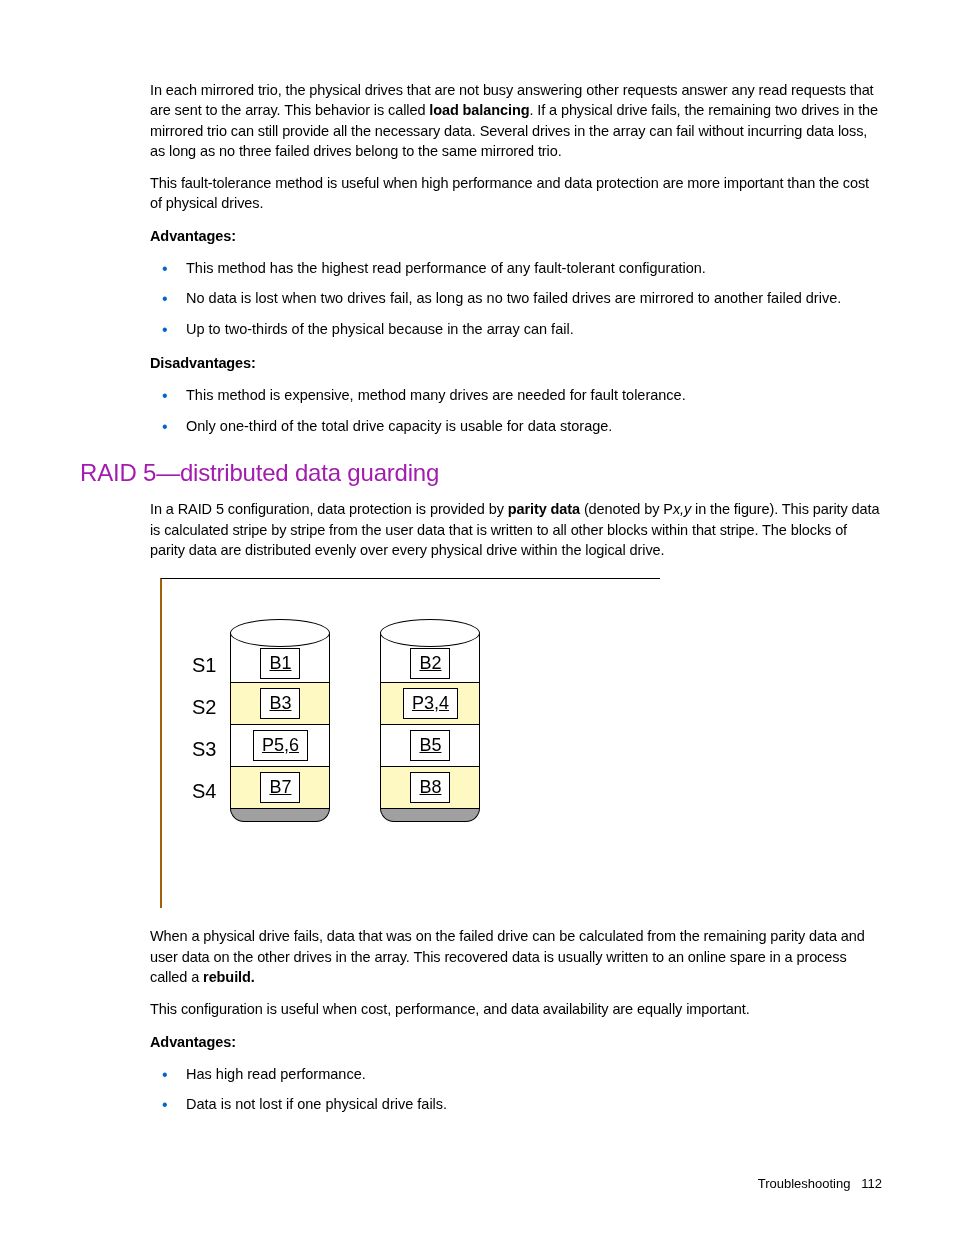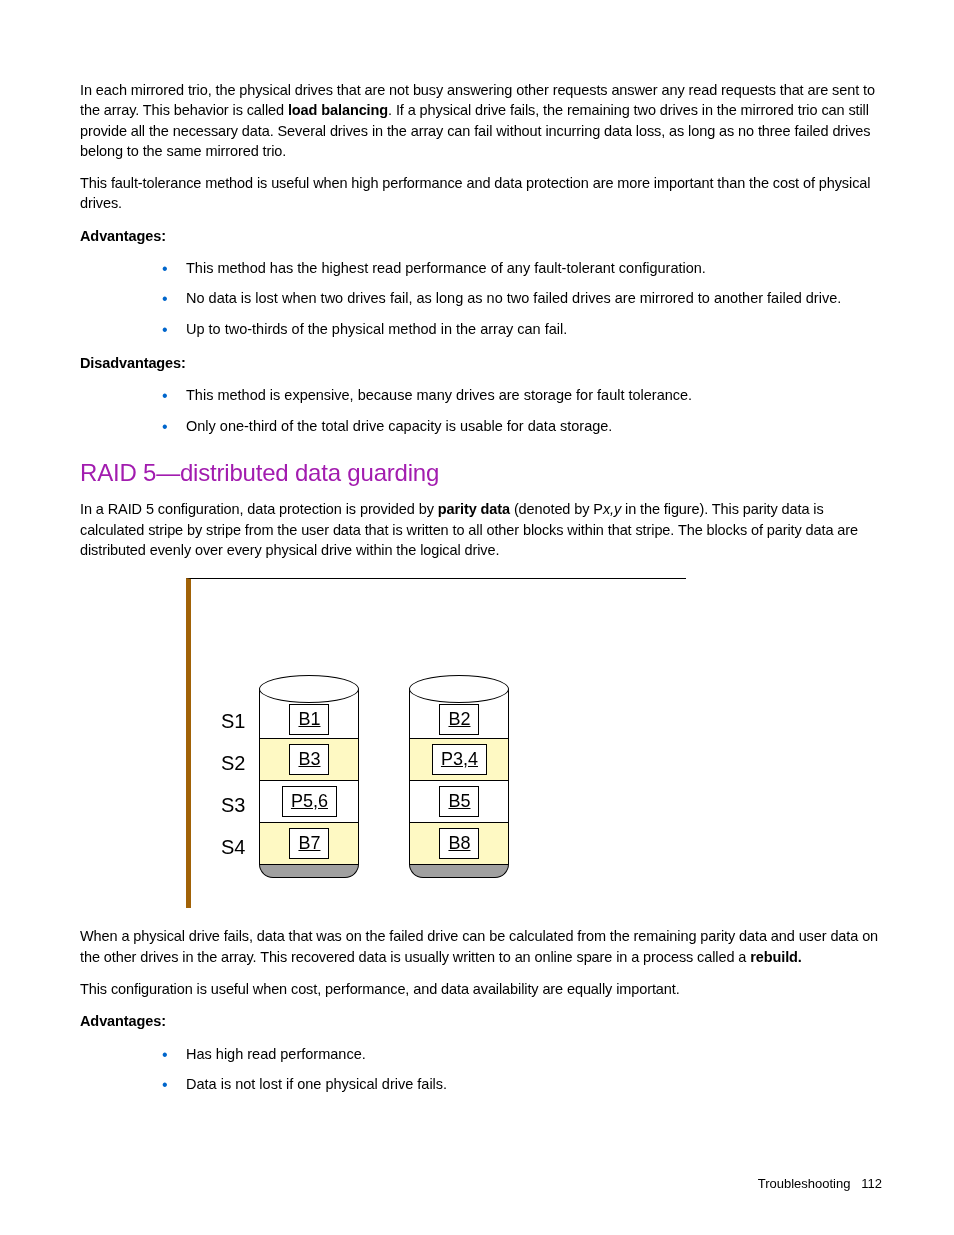--- a/index.html
+++ b/index.html
@@ -9,47 +9,47 @@
     line-height: 1.4;
     color: #000;
     background: #fff;
     width: 954px;
     height: 1235px;
     position: relative;
     padding: 80px 70px 0 80px;
   }
   .content { max-width: 800px; }
   p { margin-bottom: 12px; letter-spacing: -0.1px; }
-  .indent { }
+  .indent { margin-left: 70px; }
   .bold { font-weight: bold; }
   ul { list-style: none; margin: 8px 0 14px 0; }
   ul li { position: relative; padding-left: 36px; margin-left: 70px; margin-bottom: 10px; }
   ul li::before {
     content: "•";
     position: absolute;
     left: 12px;
     top: 0;
     color: #0066cc;
     font-size: 16px;
   }
   h2.section {
     color: #a21caf;
     font-weight: 400;
     font-size: 24px;
     margin: 20px 0 10px 0;
     letter-spacing: -0.2px;
   }
   .diagram-container {
-    margin: 18px 0 18px 106px;
-    border-left: 5px solid #a16207;
+    margin: 18px 0 18px 80px;
+    border-left: 2px solid #a16207;
     border-top: 1px solid #000;
     width: 500px;
     height: 330px;
     position: relative;
-    padding-top: 96px;
+    padding-top: 40px;
   }
   .diagram-inner { display: flex; align-items: flex-start; }
   .stripe-labels {
     display: flex;
     flex-direction: column;
     gap: 14px;
     margin-top: 32px;
     margin-left: 30px;
     margin-right: 14px;
     font-size: 20px;
@@ -110,26 +110,26 @@
 <div class="content">
   <p class="indent">
     <span>In each mirrored trio, the physical drives that are not busy answering other requests answer any read requests that are sent to the array. This behavior is called </span><span class="bold">load balancing</span><span>. If a physical drive fails, the remaining two drives in the mirrored trio can still provide all the necessary data. Several drives in the array can fail without incurring data loss, as long as no three failed drives belong to the same mirrored trio.</span>
   </p>
   <p class="indent">This fault-tolerance method is useful when high performance and data protection are more important than the cost of physical drives.</p>
 
   <p class="indent bold">Advantages:</p>
   <ul>
     <li>This method has the highest read performance of any fault-tolerant configuration.</li>
     <li>No data is lost when two drives fail, as long as no two failed drives are mirrored to another failed drive.</li>
-    <li>Up to two-thirds of the physical method in the array can fail.</li>
+    <li>Up to two-thirds of the physical because in the array can fail.</li>
   </ul>
 
   <p class="indent bold">Disadvantages:</p>
   <ul>
-    <li>This method is expensive, because many drives are storage for fault tolerance.</li>
+    <li>This method is expensive, method many drives are needed for fault tolerance.</li>
     <li>Only one-third of the total drive capacity is usable for data storage.</li>
   </ul>
 
   <h2 class="section">RAID 5—distributed data guarding</h2>
 
   <p class="indent">
     <span>In a RAID 5 configuration, data protection is provided by </span><span class="bold">parity data</span><span> (denoted by P</span><i>x,y</i><span> in the figure). This parity data is calculated stripe by stripe from the user data that is written to all other blocks within that stripe. The blocks of parity data are distributed evenly over every physical drive within the logical drive.</span>
   </p>
 
   <div class="diagram-container">

